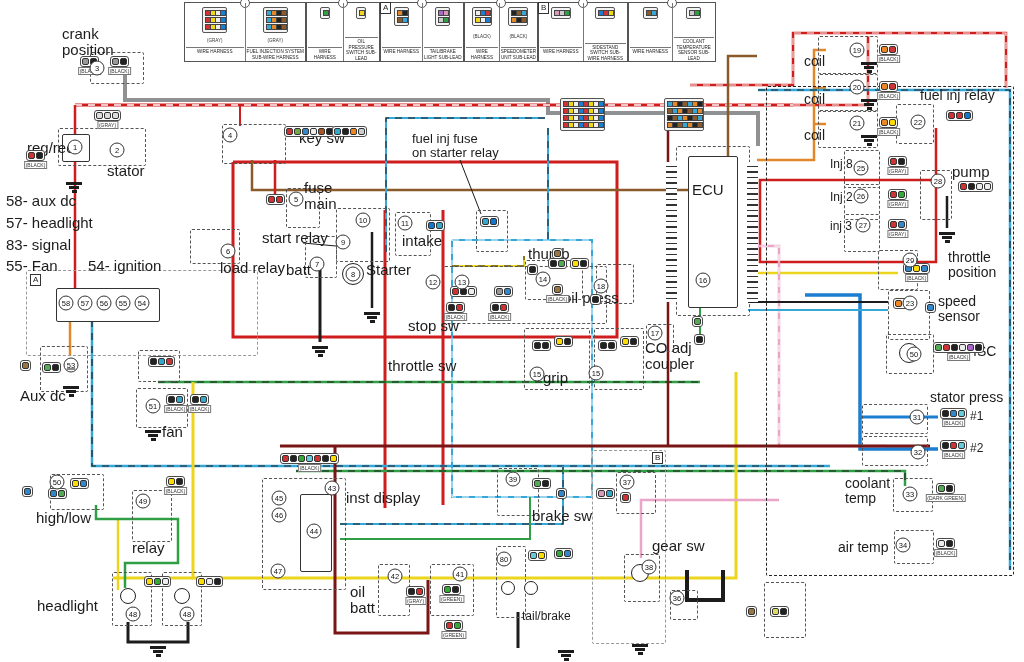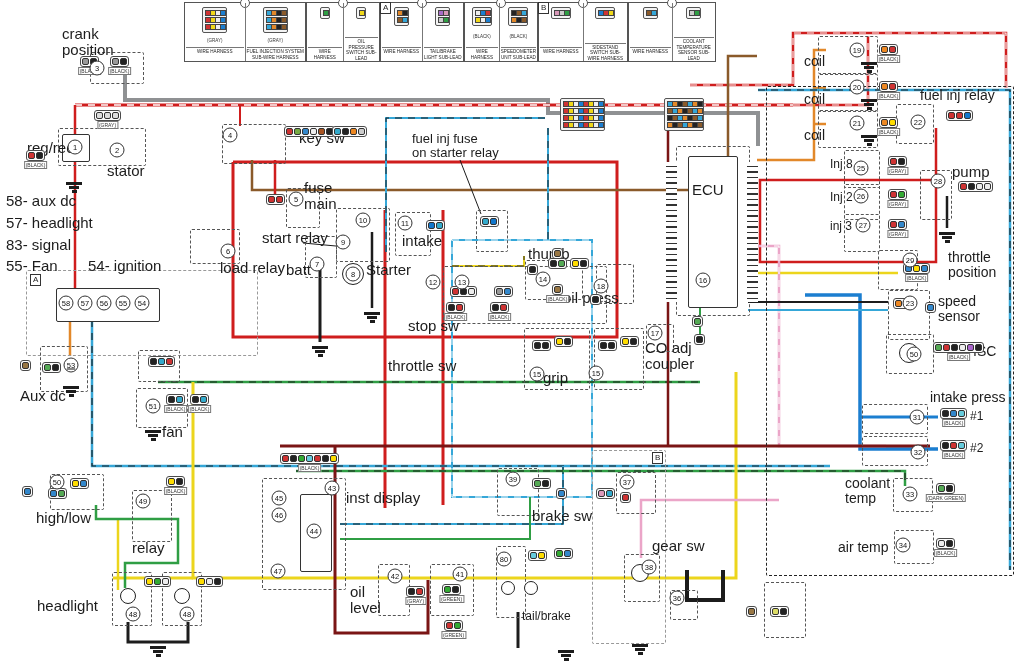--- a/index.html
+++ b/index.html
@@ -188,38 +188,38 @@
       <div class="lbl" style="left: 645px; top: 340px; font-size: 15px;">CO adj
 coupler</div>
       <div class="lbl" style="left: 692px; top: 182px; font-size: 15px;">ECU</div>
       <div class="lbl" style="left: 20px; top: 388px; font-size: 15px;">Aux dc</div>
       <div class="lbl" style="left: 162px; top: 424px; font-size: 15px;">fan</div>
       <div class="lbl" style="left: 36px; top: 510px; font-size: 15px;">high/low</div>
       <div class="lbl" style="left: 132px; top: 540px; font-size: 15px;">relay</div>
       <div class="lbl" style="left: 37px; top: 598px; font-size: 15px;">headlight</div>
       <div class="lbl" style="left: 346px; top: 490px; font-size: 15px;">inst display</div>
       <div class="lbl" style="left: 350px; top: 584px; font-size: 15px;">oil
-level</div>
+batt</div>
       <div class="lbl" style="left: 532px; top: 508px; font-size: 15px;">brake sw</div>
       <div class="lbl" style="left: 652px; top: 538px; font-size: 15px;">gear sw</div>
       <div class="lbl" style="left: 522px; top: 610px; font-size: 12px;">tail/brake</div>
       <div class="lbl" style="left: 804px; top: 54px; font-size: 14px;">coil</div>
       <div class="lbl" style="left: 804px; top: 92px; font-size: 14px;">coil</div>
       <div class="lbl" style="left: 804px; top: 128px; font-size: 14px;">coil</div>
       <div class="lbl" style="left: 920px; top: 88px; font-size: 14px;">fuel inj relay</div>
       <div class="lbl" style="left: 830px; top: 158px; font-size: 12px;">Inj 8</div>
       <div class="lbl" style="left: 830px; top: 191px; font-size: 12px;">Inj 2</div>
       <div class="lbl" style="left: 830px; top: 220px; font-size: 12px;">inj 3</div>
       <div class="lbl" style="left: 952px; top: 164px; font-size: 15px;">pump</div>
       <div class="lbl" style="left: 948px; top: 250px; font-size: 14px;">throttle
 position</div>
       <div class="lbl" style="left: 938px; top: 294px; font-size: 14px;">speed
 sensor</div>
       <div class="lbl" style="left: 973px; top: 344px; font-size: 14px;">ISC</div>
-      <div class="lbl" style="left: 930px; top: 390px; font-size: 14px;">intake press</div>
+      <div class="lbl" style="left: 930px; top: 390px; font-size: 14px;">stator press</div>
       <div class="lbl" style="left: 970px; top: 410px; font-size: 12px;">#1</div>
       <div class="lbl" style="left: 970px; top: 442px; font-size: 12px;">#2</div>
       <div class="lbl" style="left: 845px; top: 476px; font-size: 14px;">coolant
 temp</div>
       <div class="lbl" style="left: 838px; top: 540px; font-size: 14px;">air temp</div>
       <div class="mk" style="left: 97px; top: 68px;">3</div>
       <div class="mk" style="left: 75px; top: 147px;">1</div>
       <div class="mk" style="left: 117px; top: 150px;">2</div>
       <div class="mk" style="left: 230px; top: 135px;">4</div>
       <div class="mk" style="left: 296px; top: 199px;">5</div>

